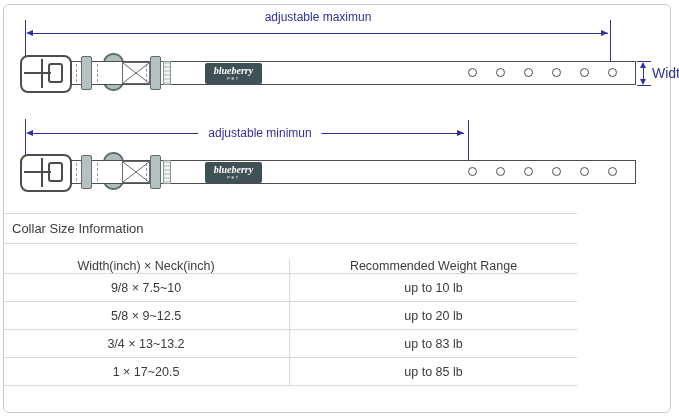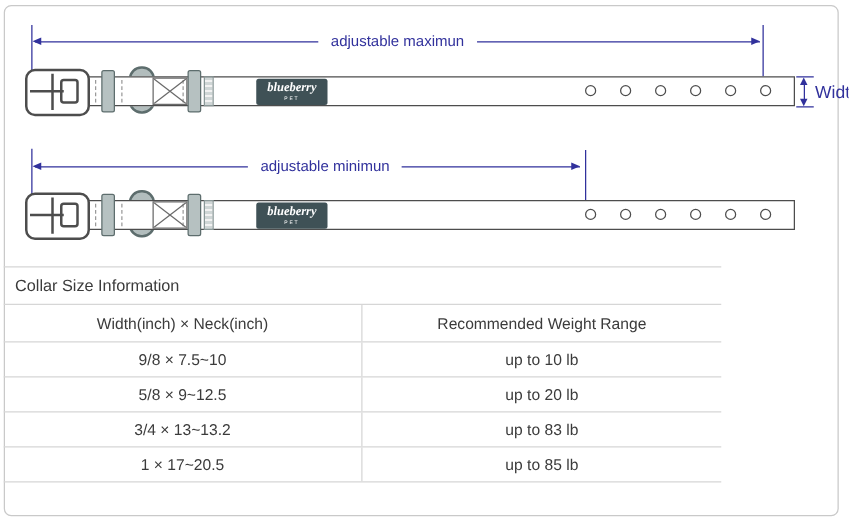--- a/index.html
+++ b/index.html
@@ -49,40 +49,40 @@
   .brand-sub{font-size:4px;letter-spacing:1.5px;line-height:5px;}
   .hole{position:absolute;width:9px;height:9px;border:1px solid #4d4d4d;
         border-radius:50%;background:#fff;box-sizing:border-box;z-index:2;}
   .width-label{position:absolute;font-size:14px;color:#31319c;transform:translateY(-50%);}
 
   
   .sizetable{position:absolute;left:3px;top:213px;width:574px;color:#3b3b3b;
              font-size:12.5px;box-sizing:border-box;border-top:1px solid #d6d6d6;}
   .t-row{display:flex;box-sizing:border-box;border-bottom:1px solid #d6d6d6;}
   .t-title{height:30px;line-height:29px;padding-left:9px;font-size:13px;}
-  .t-head{height:30px;}
+  .t-head{height:30px;align-items:flex-end;}
   .t-data{height:28px;}
   .t-cell{display:flex;align-items:center;justify-content:center;box-sizing:border-box;}
   .t-cell.left{width:50%;border-right:1px solid #d6d6d6;}
   .t-cell.right{flex:1;}
   .t-tips{height:30px;line-height:29px;padding-left:9px;font-size:12px;border-bottom:none;}
 </style>
 </head>
 <body>
 
 <div id="page">
   <div class="frame"></div>
 
   <div>
     <div class="vline" style="left:25px;top:20px;height:38px;"></div>
     <div class="vline" style="left:610px;top:20px;height:64px;"></div>
     <div class="hline" style="left:28px;top:33px;width:580px;"></div>
     <div class="arr arr-left" style="left:26px;top:30px;"></div>
     <div class="arr arr-right" style="left:601px;top:30px;"></div>
-    <div class="dim-label" style="left:318px;top:33px;text-align:center;">adjustable maximun</div>
+    <div class="dim-label" style="left:318px;top:17px;text-align:center;">adjustable maximun</div>
 
     <div class="strap" style="left:70px;top:61px;width:566px;height:24px;"></div>
     <div class="dring" style="left:103px;top:53px;width:21px;height:38px;"></div>
     <div class="stitch" style="left:76px;top:64px;"></div>
     <div class="stitch" style="left:97px;top:64px;"></div>
     <div class="stitch" style="left:146px;top:64px;"></div>
     <div class="keeper" style="left:81px;top:56px;width:11px;height:34px;"></div>
     <div class="keeper" style="left:150px;top:56px;width:11px;height:34px;"></div>
     <div class="xbox" style="left:122px;top:62px;width:28px;height:22px;">
       <svg width="26" height="20" viewBox="0 0 26 20">

